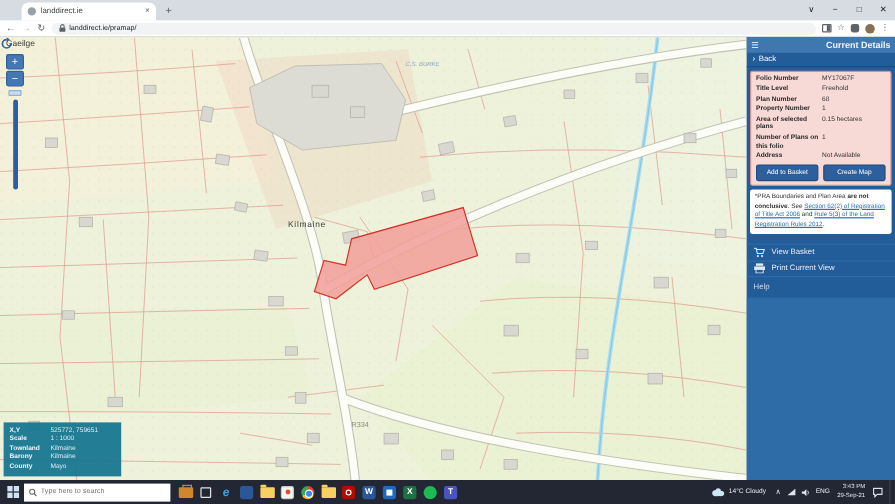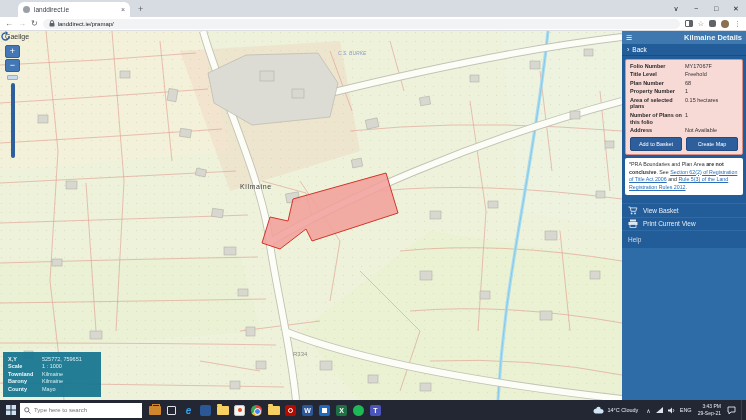--- a/index.html
+++ b/index.html
@@ -275,21 +275,21 @@
       <div class="irow">
         <span class="ilabel">County</span>
         <span class="ival">Mayo</span>
       </div>
     </div>
   </div>
 
   <div class="panel">
     <div class="panel-header">
       <span class="burger">☰</span>
-      <span class="panel-title">Kilmaine Details</span>
+      <span class="panel-title">Current Details</span>
     </div>
     <div class="back-row">
       <span class="back-chev">›</span>
       <span class="back-label">Back</span>
     </div>
 
     <div class="prop-box">
       <div class="prow">
         <span class="plabel">Folio Number</span>
         <span class="pval">MY17067F</span>

